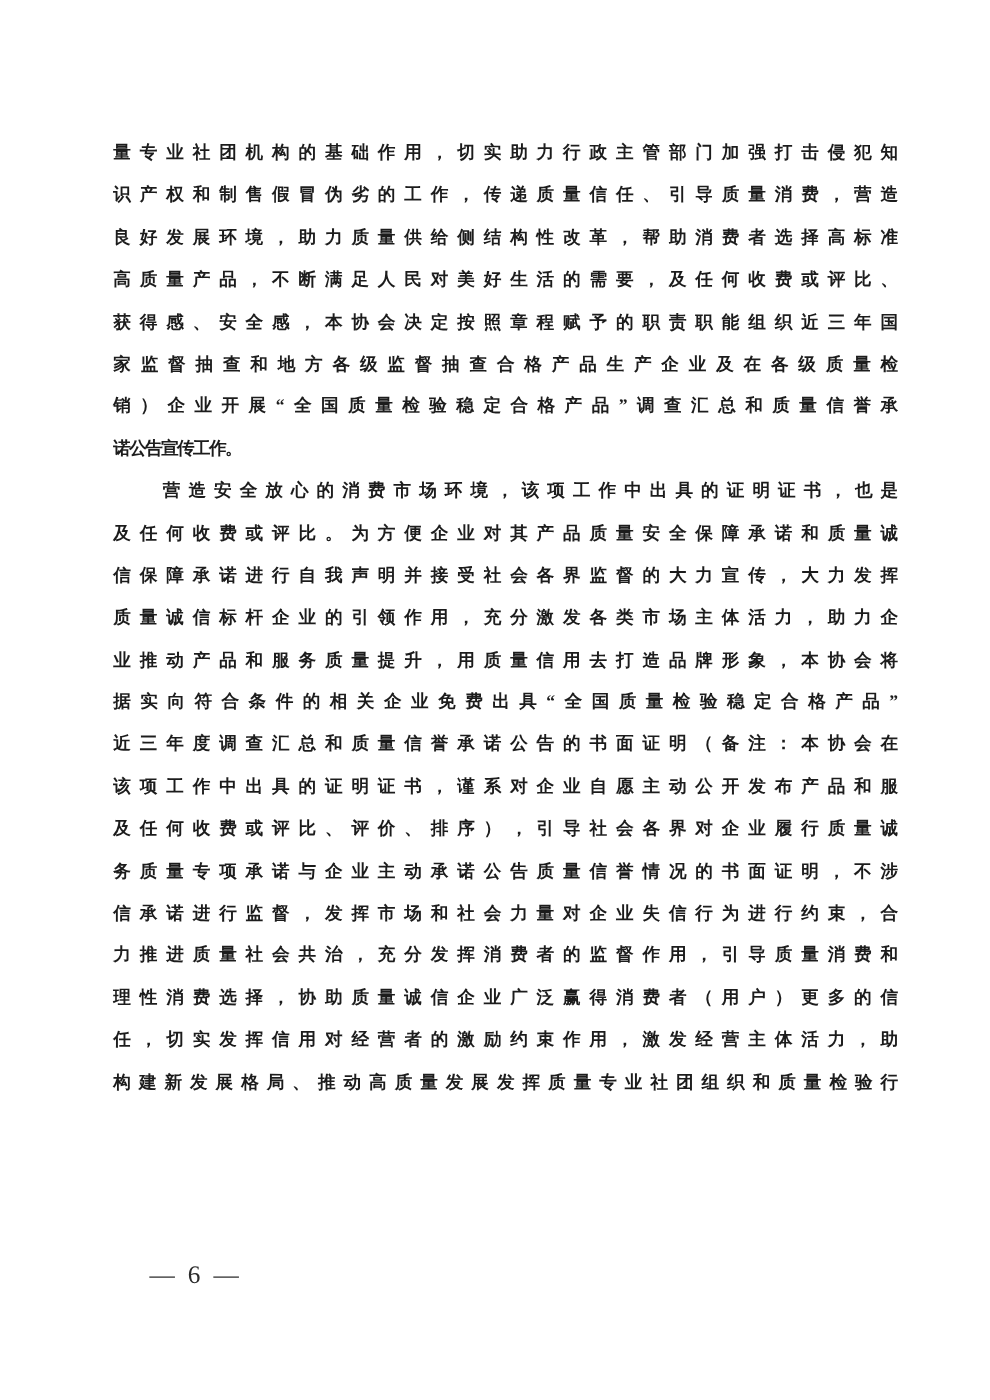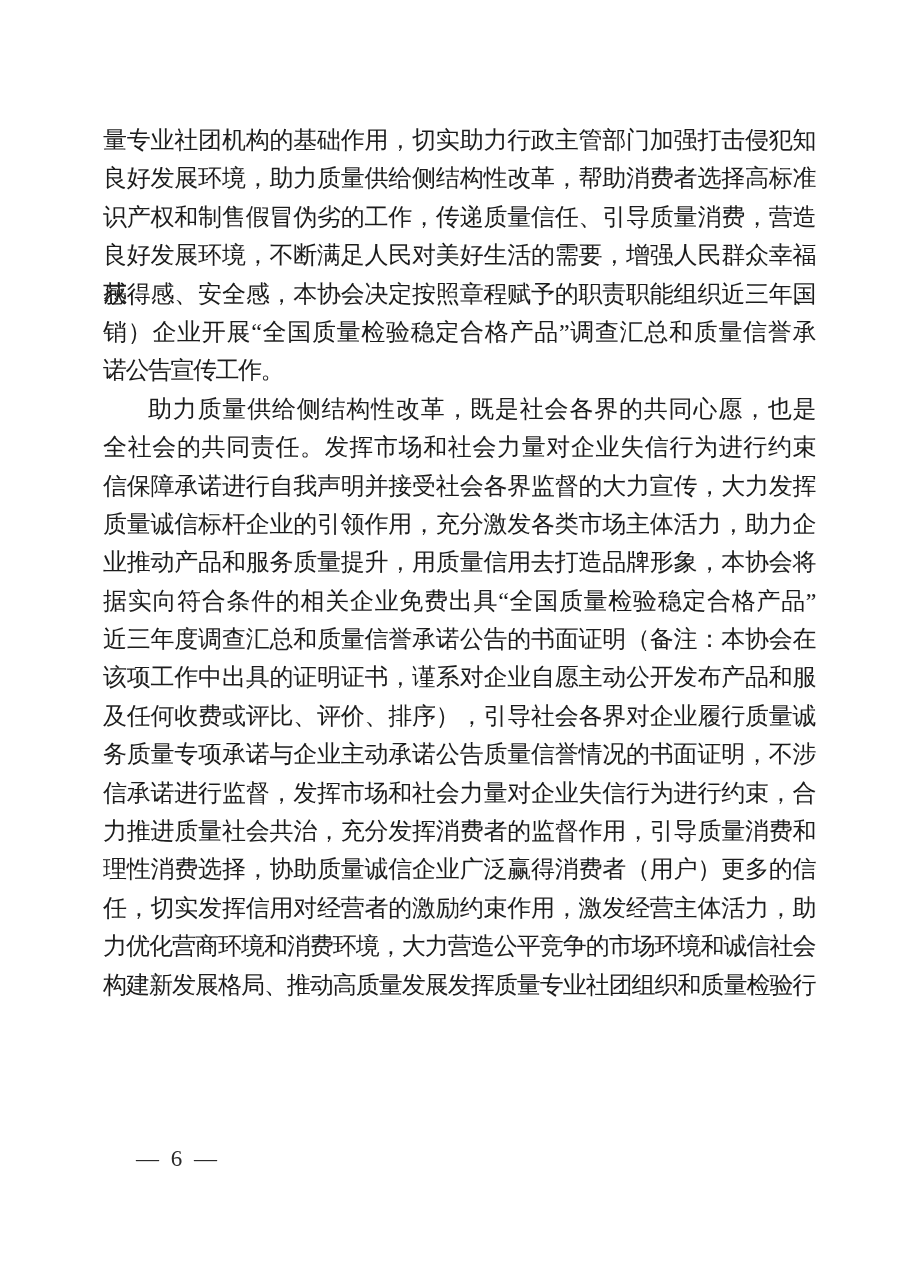--- a/index.html
+++ b/index.html
@@ -15,28 +15,28 @@
     overflow: hidden;
     font-family: "Liberation Serif", serif;
   }
   .text-block {
     position: absolute;
     left: 103px;
     top: 121px;
     width: 712px;
   }
   .line {
-    font-size: 24px;
+    font-size: 16px;
     letter-spacing: -1.5px;
     line-height: 38.4px;
     height: 38.4px;
     color: #1c1c1c;
     text-align: justify;
     text-align-last: justify;
-    font-weight: 400;
+    font-weight: 700;
   }
   .line.para-end {
     text-align: left;
     text-align-last: left;
   }
   .line.indent {
     text-indent: 45px;
   }
   .page-number {
     position: absolute;
@@ -49,43 +49,43 @@
   }
 </style>
 </head>
 <body>
 
 <div class="page">
   <div class="text-block">
 
     <div>
       <div class="line">量专业社团机构的基础作用，切实助力行政主管部门加强打击侵犯知</div>
+      <div class="line">识产权和制售假冒伪劣的工作，传递质量信任、引导质量消费，营造</div>
       <div class="line">良好发展环境，助力质量供给侧结构性改革，帮助消费者选择高标准</div>
-      <div class="line">识产权和制售假冒伪劣的工作，传递质量信任、引导质量消费，营造</div>
-      <div class="line">良好发展环境，不断满足人民对美好生活的需要，增强人民群众幸福感、</div>
+      <div class="line">高质量产品，不断满足人民对美好生活的需要，及任何收费或评比、</div>
       <div class="line">获得感、安全感，本协会决定按照章程赋予的职责职能组织近三年国</div>
+      <div class="line">家监督抽查和地方各级监督抽查合格产品生产企业及在各级质量检</div>
       <div class="line">销）企业开展“全国质量检验稳定合格产品”调查汇总和质量信誉承</div>
       <div class="line para-end">诺公告宣传工作。</div>
     </div>
 
     <div>
-      <div class="line indent">助力质量供给侧结构性改革，既是社会各界的共同心愿，也是</div>
-      <div class="line">全社会的共同责任。发挥市场和社会力量对企业失信行为进行约束</div>
+      <div class="line indent">营造安全放心的消费市场环境，该项工作中出具的证明证书，也是</div>
+      <div class="line">及任何收费或评比。为方便企业对其产品质量安全保障承诺和质量诚</div>
       <div class="line">信保障承诺进行自我声明并接受社会各界监督的大力宣传，大力发挥</div>
       <div class="line">质量诚信标杆企业的引领作用，充分激发各类市场主体活力，助力企</div>
       <div class="line">业推动产品和服务质量提升，用质量信用去打造品牌形象，本协会将</div>
       <div class="line">据实向符合条件的相关企业免费出具“全国质量检验稳定合格产品”</div>
       <div class="line">近三年度调查汇总和质量信誉承诺公告的书面证明（备注：本协会在</div>
       <div class="line">该项工作中出具的证明证书，谨系对企业自愿主动公开发布产品和服</div>
       <div class="line">及任何收费或评比、评价、排序），引导社会各界对企业履行质量诚</div>
       <div class="line">务质量专项承诺与企业主动承诺公告质量信誉情况的书面证明，不涉</div>
       <div class="line">信承诺进行监督，发挥市场和社会力量对企业失信行为进行约束，合</div>
       <div class="line">力推进质量社会共治，充分发挥消费者的监督作用，引导质量消费和</div>
       <div class="line">理性消费选择，协助质量诚信企业广泛赢得消费者（用户）更多的信</div>
       <div class="line">任，切实发挥信用对经营者的激励约束作用，激发经营主体活力，助</div>
-      <div class="line">力优化营商环境和消费环境，大力营造公平竞争的市场环境和诚信社会</div>
       <div class="line">构建新发展格局、推动高质量发展发挥质量专业社团组织和质量检验行</div>
     </div>
 
   </div>
 
   <div class="page-number">— 6 —</div>
 </div>
 
 </body></html>

